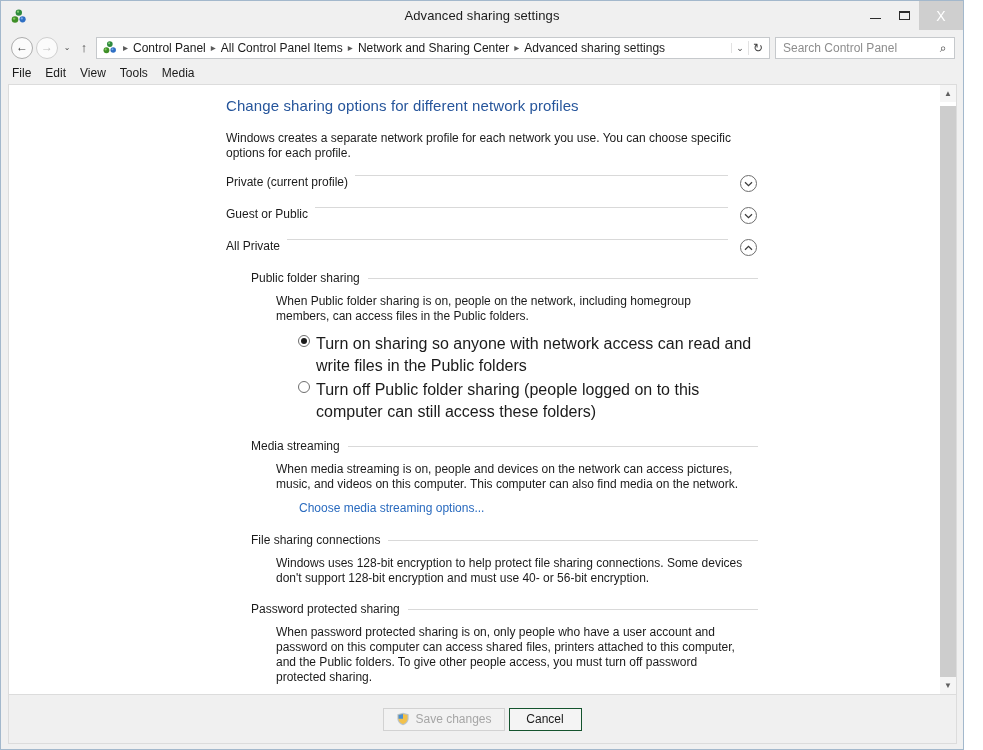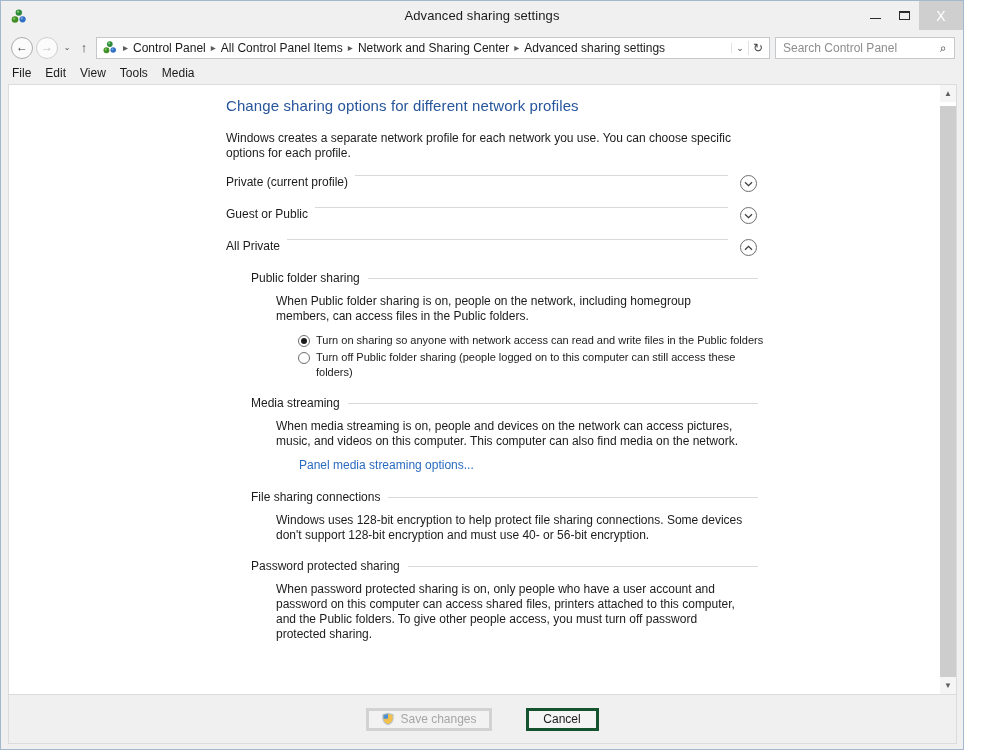--- a/index.html
+++ b/index.html
@@ -331,23 +331,23 @@
   }
   .radio.checked::after {
     content: "";
     position: absolute;
     left: 2px; top: 2px;
     width: 6px; height: 6px;
     border-radius: 50%;
     background: #1b1b1b;
   }
   .radio-label {
-    font-size: 11px;
-    color: #1b1b1b;
-    line-height: 15px;
+    font-size: 16px;
+    color: #1b1b1b;
+    line-height: 22px;
     max-width: 450px;
   }
 
   
   .scrollbar {
     width: 16px;
     flex: 0 0 auto;
     background: #ffffff;
     border-left: 1px solid #ffffff;
     display: flex;
@@ -383,30 +383,30 @@
     background: #f0f0f0;
     border: 1px solid #dcdcdc;
     display: flex;
     align-items: center;
     justify-content: center;
     box-sizing: border-box;
   }
   .btn {
     height: 23px;
     min-width: 75px;
-    border: 3px solid #14532d;
+    border: 1px solid #14532d;
     background: #f4f4f4;
     box-sizing: border-box;
     display: flex;
     align-items: center;
     justify-content: center;
     font-size: 12px;
     color: #1b1b1b;
     padding: 0 12px;
-    margin: 0 17px;
+    margin: 0 2px;
   }
   .btn.disabled {
     border-color: #d2d2d2;
     background: #f2f2f2;
     color: #a6a6a6;
   }
   .btn .shield { width: 14px; height: 14px; margin-right: 5px; flex: 0 0 auto; }
   .btn.cancel { min-width: 73px; }
 </style>
 </head>
@@ -542,21 +542,21 @@
               </div>
             </div>
           </div>
 
           <div class="sub-head-row">
             <span class="sub-head">Media streaming</span>
             <span class="rule"></span>
           </div>
           <div class="sub-body">
             <p class="sub-desc">When media streaming is on, people and devices on the network can access pictures, music, and videos on this computer. This computer can also find media on the network.</p>
-            <a class="link">Panel media streaming options...</a>
+            <a class="link">Choose media streaming options...</a>
           </div>
 
           <div class="sub-head-row">
             <span class="sub-head">File sharing connections</span>
             <span class="rule"></span>
           </div>
           <div class="sub-body">
             <p class="sub-desc">Windows uses 128-bit encryption to help protect file sharing connections. Some devices don't support 128-bit encryption and must use 40- or 56-bit encryption.</p>
           </div>
 

